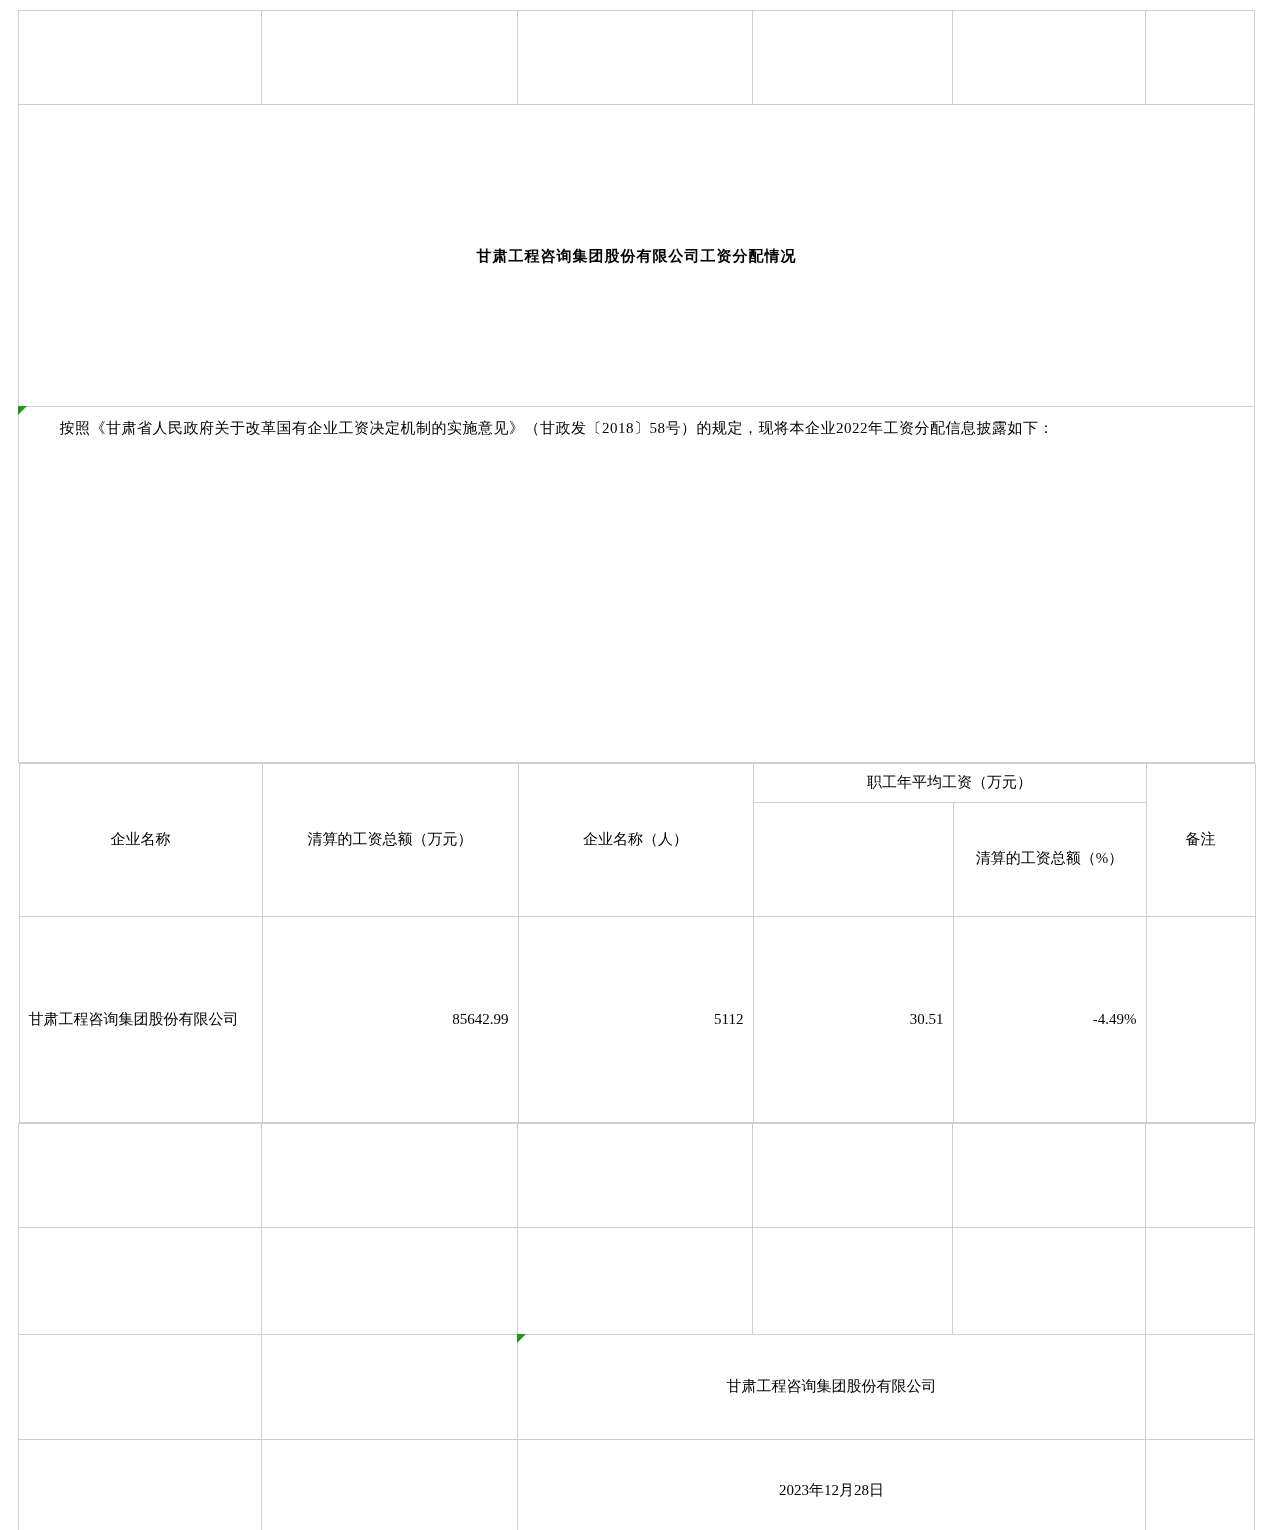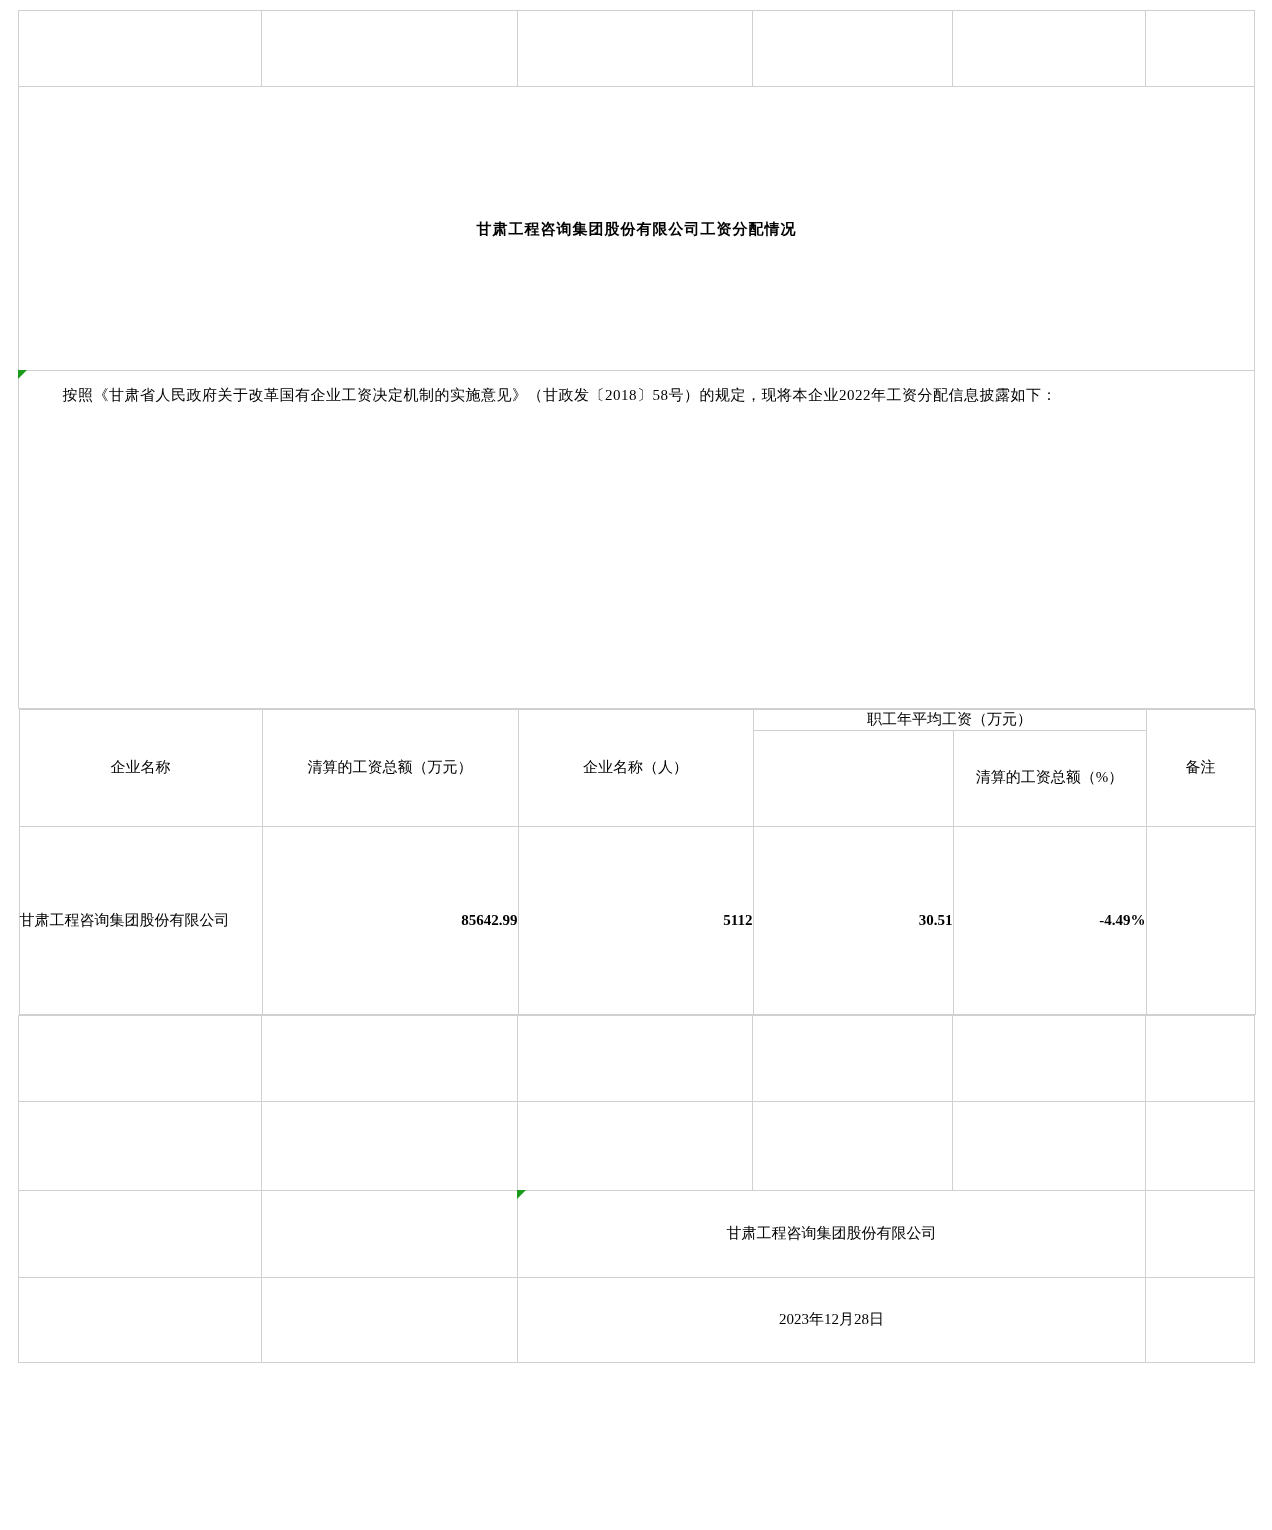--- a/index.html
+++ b/index.html
@@ -22,21 +22,21 @@
     width: 1236px;
     height: 1510px;
   }
   table.grid {
     border-collapse: collapse;
     table-layout: fixed;
     width: 1236px;
   }
   table.grid td {
     border: 1px solid #d0d0d0;
-    padding: 0;
+    padding: 9px;
     vertical-align: middle;
     font-size: 15px;
   }
   
   col.c1 { width: 243px; }
   col.c2 { width: 256px; }
   col.c3 { width: 235px; }
   col.c4 { width: 200px; }
   col.c5 { width: 193px; }
   col.c6 { width: 109px; }
@@ -52,21 +52,21 @@
   }
   .para-cell {
     font-size: 25px;
     line-height: 1.65;
     padding: 26px 22px 28px 18px;
     text-align: justify;
     text-justify: inter-ideograph;
     letter-spacing: 0.5px;
   }
   .para-cell p {
-    margin: 12px;
+    margin: 0;
     text-indent: 2.1em;
   }
   
   .data-wrap td {
     border: 1px solid #000000;
   }
   .hdr {
     text-align: center;
     font-size: 24px;
     line-height: 1.3;
@@ -76,21 +76,20 @@
   .cell-name {
     font-size: 23px;
     line-height: 1.35;
     padding: 6px 8px;
     text-align: left;
   }
   .cell-num {
     font-size: 24px;
     text-align: right;
     padding: 6px 12px 6px 4px;
-    font-weight: bold;
   }
   .sign-cell {
     text-align: center;
     font-size: 24px;
     padding: 6px;
   }
   .blank-row td { height: 56px; }
   .marker-tl {
     position: absolute;
     width: 0; height: 0;

